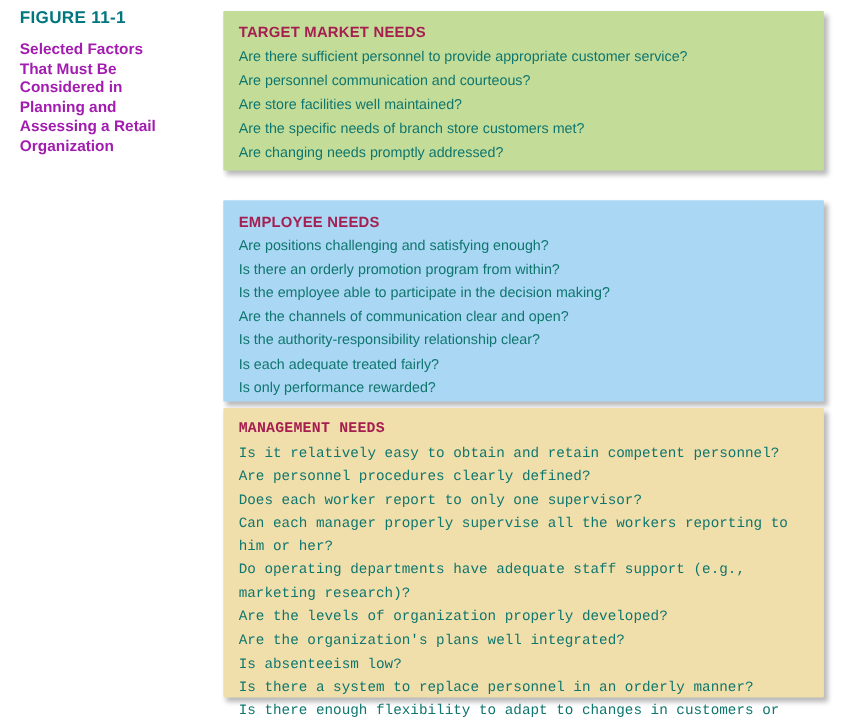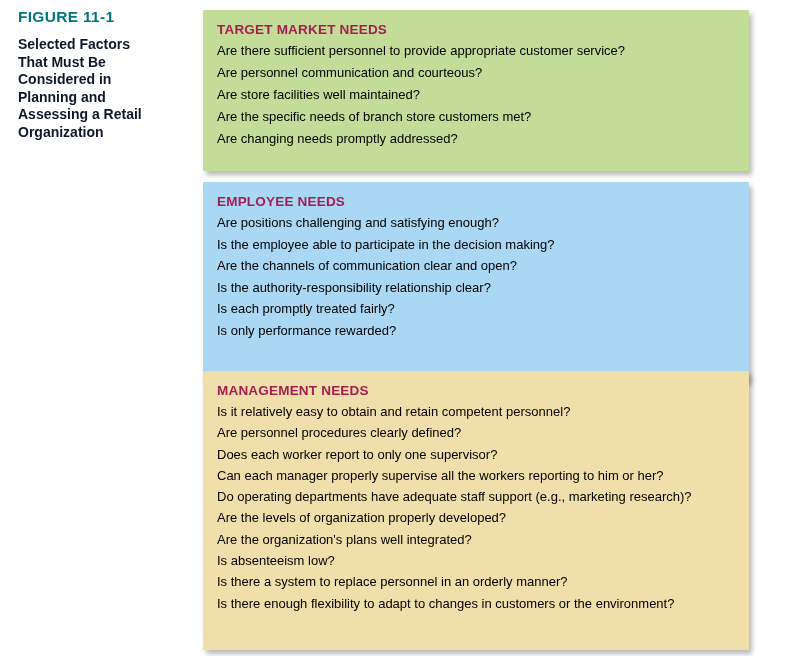--- a/index.html
+++ b/index.html
@@ -23,49 +23,49 @@
     width: 162px;
   }
   .figure-label {
     color: #00767F;
     font-weight: bold;
     font-size: 15.5px;
     letter-spacing: 0.3px;
   }
   .figure-caption {
     margin-top: 10px;
-    color: #0f172a;
+    color: #a21caf;
     font-weight: bold;
     font-size: 14px;
     line-height: 17.5px;
   }
 
   
   .box {
     position: absolute;
     left: 203px;
     width: 518px;
-    padding: 12px 14px 16px 14px;
+    padding: 12px 14px 0 14px;
     box-shadow: 3px 4px 5px rgba(0,0,0,0.28);
     border-radius: 1px;
   }
   .box-green { top: 10px;  height: 133px; }
   .box-blue  { top: 182px; height: 171px; }
-  .box-tan   { top: 371px; height: 251px; }
+  .box-tan   { top: 371px; height: 251px; font-family: Liberation Mono, monospace; }
 
   .box-title {
     font-weight: bold;
     font-size: 13.5px;
     letter-spacing: 0.2px;
     color: #A51E50;
     margin-bottom: 3px;
   }
   .question {
     font-size: 13px;
-    color: #000000;
+    color: #0f766e;
   }
   .box-green .question { line-height: 22px; }
   .box-blue  .question { line-height: 21.5px; }
   .box-tan   .question { line-height: 21.3px; }
 </style>
 </head>
 <body>
 
 <div class="sidebar">
   <div class="figure-label">FIGURE 11-1</div>
@@ -87,24 +87,25 @@
       <div class="question">Are store facilities well maintained?</div>
       <div class="question">Are the specific needs of branch store customers met?</div>
       <div class="question">Are changing needs promptly addressed?</div>
     </div>
 </div>
 
 <div class="box box-blue" style="background: rgb(169, 215, 244);">
   <div class="box-title">EMPLOYEE NEEDS</div>
   <div class="questions">
       <div class="question">Are positions challenging and satisfying enough?</div>
+      <div class="question">Is there an orderly promotion program from within?</div>
       <div class="question">Is the employee able to participate in the decision making?</div>
       <div class="question">Are the channels of communication clear and open?</div>
       <div class="question">Is the authority-responsibility relationship clear?</div>
-      <div class="question">Is each promptly treated fairly?</div>
+      <div class="question">Is each adequate treated fairly?</div>
       <div class="question">Is only performance rewarded?</div>
     </div>
 </div>
 
 <div class="box box-tan" style="background: rgb(241, 223, 171);">
   <div class="box-title">MANAGEMENT NEEDS</div>
   <div class="questions">
       <div class="question">Is it relatively easy to obtain and retain competent personnel?</div>
       <div class="question">Are personnel procedures clearly defined?</div>
       <div class="question">Does each worker report to only one supervisor?</div>

